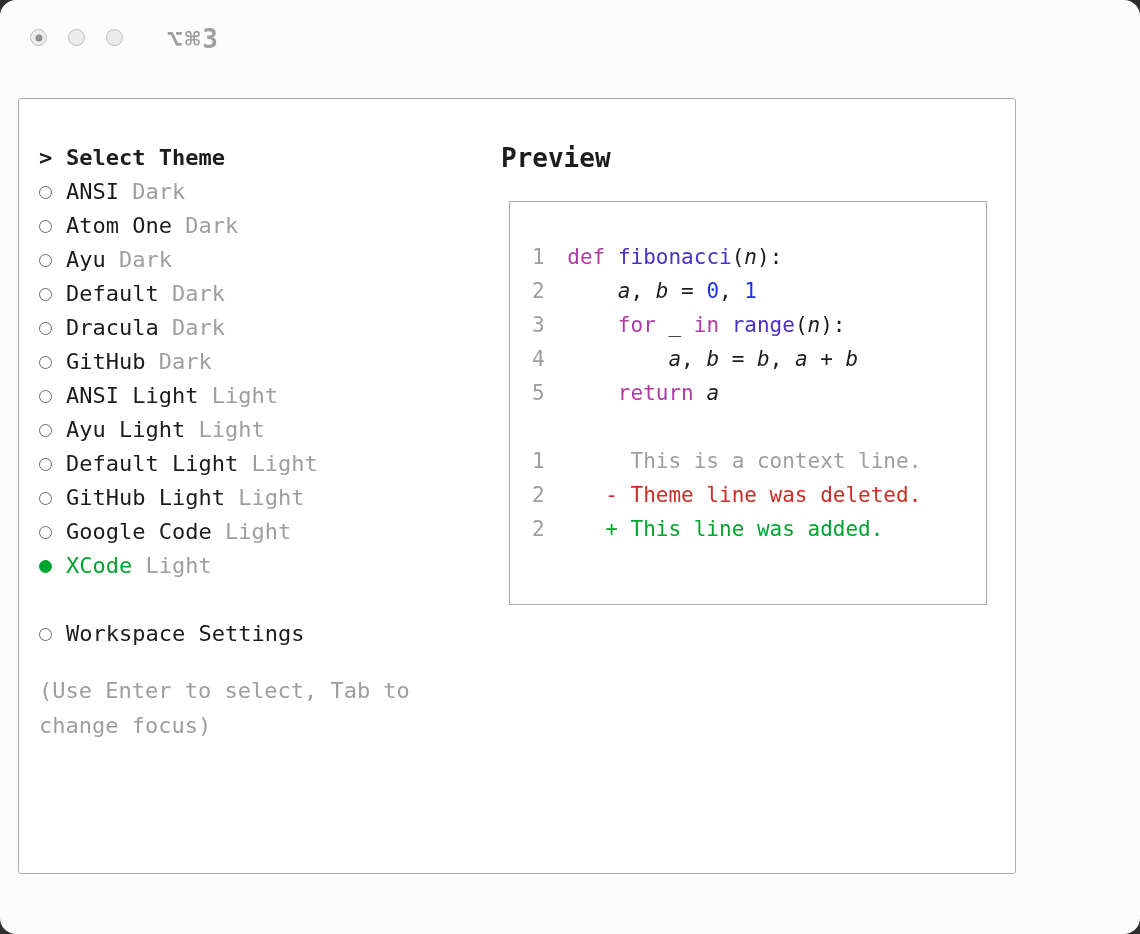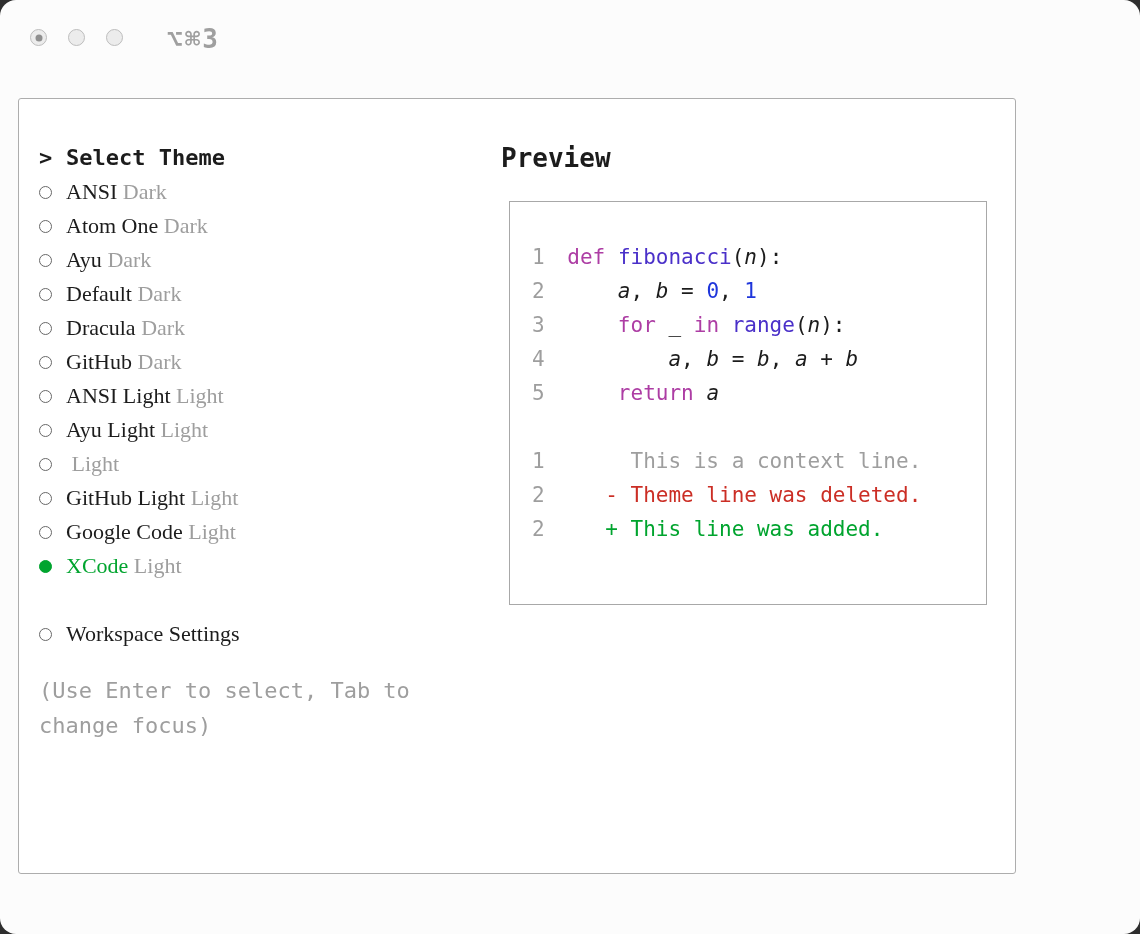--- a/index.html
+++ b/index.html
@@ -36,21 +36,21 @@
     background: #ffffff; border: 1px solid var(--border); border-radius: 3px;
   }
   .left-col { position: absolute; left: 20px; top: 42px; font-size: 22px; line-height: 34px; color: var(--text); }
   .row { display: flex; align-items: center; height: 34px; white-space: pre; }
   .icon-slot { display: inline-flex; width: 27px; align-items: center; flex: 0 0 27px; }
   .dot-o { width: 13px; height: 13px; border-radius: 50%; border: 1.5px solid #686868; }
   .dot-o.filled { background: var(--green); border-color: var(--green); }
   .title-row { font-weight: bold; }
   .prefix { display: inline-block; width: 27px; font-weight: bold; }
   .variant { color: var(--gray); }
-  .option { cursor: pointer; font-family: Liberation Serif, serif; }
+  .option { cursor: pointer; }
   .option.selected .label { color: var(--green); }
   .spacer { height: 34px; }
   .hint { color: var(--gray); white-space: pre-line; line-height: 35px; margin-top: 22px; }
   
   .preview-title { position: absolute; left: 482px; top: 42px; font-size: 26px; font-weight: bold; line-height: 34px; color: var(--text); }
   .preview-box {
     position: absolute; left: 490px; top: 102px; width: 478px; height: 404px;
     border: 1px solid #a8a8a8; background: #ffffff;
     padding: 38px 0 0 22px; font-size: 21px; line-height: 34px; color: var(--text);
   }
@@ -88,21 +88,21 @@
 
       <div>
           <div class="row option"><span class="icon-slot"><span class="dot-o"></span></span><span class="label">ANSI</span><span class="variant"> Dark</span></div>
           <div class="row option"><span class="icon-slot"><span class="dot-o"></span></span><span class="label">Atom One</span><span class="variant"> Dark</span></div>
           <div class="row option"><span class="icon-slot"><span class="dot-o"></span></span><span class="label">Ayu</span><span class="variant"> Dark</span></div>
           <div class="row option"><span class="icon-slot"><span class="dot-o"></span></span><span class="label">Default</span><span class="variant"> Dark</span></div>
           <div class="row option"><span class="icon-slot"><span class="dot-o"></span></span><span class="label">Dracula</span><span class="variant"> Dark</span></div>
           <div class="row option"><span class="icon-slot"><span class="dot-o"></span></span><span class="label">GitHub</span><span class="variant"> Dark</span></div>
           <div class="row option"><span class="icon-slot"><span class="dot-o"></span></span><span class="label">ANSI Light</span><span class="variant"> Light</span></div>
           <div class="row option"><span class="icon-slot"><span class="dot-o"></span></span><span class="label">Ayu Light</span><span class="variant"> Light</span></div>
-          <div class="row option"><span class="icon-slot"><span class="dot-o"></span></span><span class="variant"> Light</span></div>
+          <div class="row option"><span class="icon-slot"><span class="dot-o"></span></span><span class="label">Default Light</span><span class="variant"> Light</span></div>
           <div class="row option"><span class="icon-slot"><span class="dot-o"></span></span><span class="label">GitHub Light</span><span class="variant"> Light</span></div>
           <div class="row option"><span class="icon-slot"><span class="dot-o"></span></span><span class="label">Google Code</span><span class="variant"> Light</span></div>
           <div class="row option selected"><span class="icon-slot"><span class="dot-o filled"></span></span><span class="label">XCode</span><span class="variant"> Light</span></div>
         </div>
 
       <div class="spacer"></div>
 
 
       <div>
           <div class="row option"><span class="icon-slot"><span class="dot-o"></span></span><span class="label">Workspace Settings</span></div>

